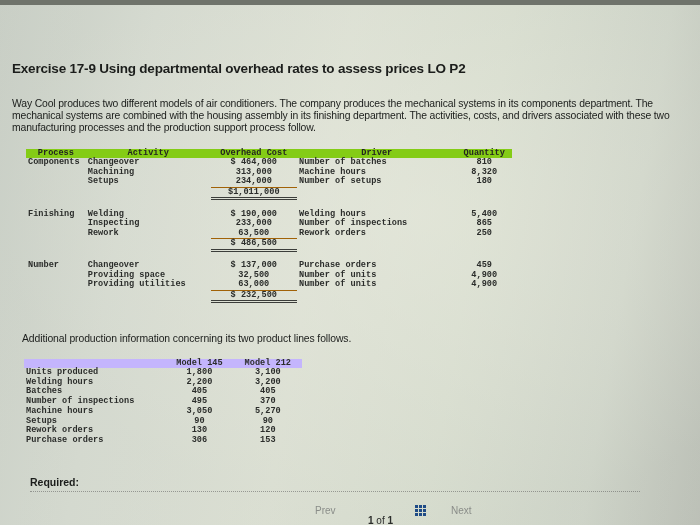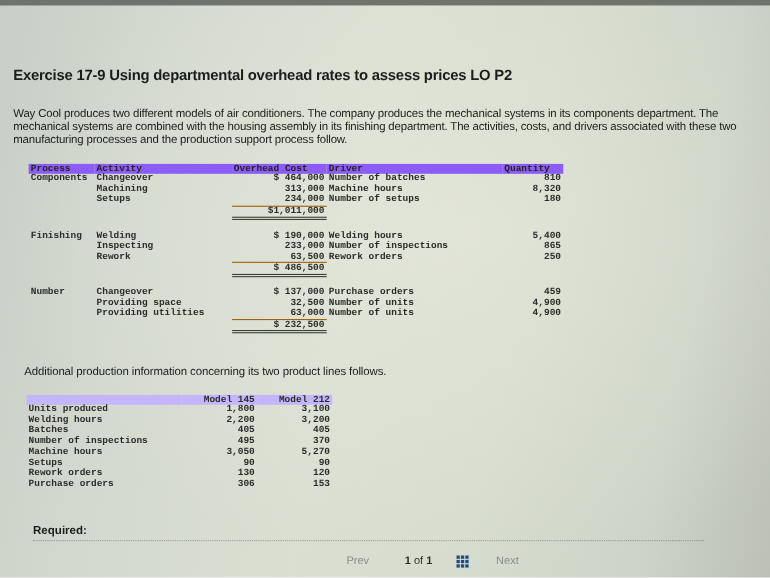--- a/index.html
+++ b/index.html
@@ -12,40 +12,40 @@
   .topbar { position:absolute; left:0; top:0; width:700px; height:5px; background:#6f736b; }
   .page {
     position:absolute; left:0; top:5px; width:700px; height:520px;
     background: radial-gradient(ellipse at 60% 40%, rgba(230,232,220,0.55), rgba(200,205,195,0.2) 70%);
   }
   .title { position:absolute; left:12px; top:61px; font-size:13.5px; font-weight:bold; letter-spacing:-0.2px; }
   .intro { position:absolute; left:12px; top:98px; width:680px; font-size:10.4px; line-height:12px; letter-spacing:-0.15px; }
   .mono { font-family:"Liberation Mono", "DejaVu Sans Mono", monospace; font-size:8.6px; font-weight:bold; color:#2b2d2b; }
 
   table.oh { position:absolute; left:26px; top:149px; width:486px; border-collapse:collapse; }
-  table.oh th { background:#8b5cf6; color:#23251f; text-align:left; font-weight:bold; padding:0 2px; height:9px; line-height:9px; }
+  table.oh th { background:#84cc16; color:#23251f; text-align:center; font-weight:bold; padding:0 2px; height:9px; line-height:9px; }
   table.oh td { padding:0 2px; height:9.5px; line-height:9.5px; white-space:nowrap; }
-  .r { text-align:right; }
+  .r { text-align:center; }
   .c-proc { width:56px; } .c-act { width:122px; } .c-cost { width:84px;margin-top:46px; } .c-drv { width:158px; } .c-qty { width:52px; }
   .ul { border-bottom:1px solid #a16207;margin-top:17px; }
   .dul { border-bottom:3px double #3b3d3a; }
   .gap td { height:8px; }
 
   .addl { position:absolute; left:22px; top:333px; font-size:10.4px; letter-spacing:-0.1px; }
   table.prod { position:absolute; left:24px; top:359px; width:278px; border-collapse:collapse; }
   table.prod th { background:#c4b5fd; height:9px; line-height:9px; padding:0 2px; font-weight:bold; }
   table.prod td { height:9.7px; line-height:9.7px; padding:0 2px; white-space:nowrap; }
   .c-lbl { width:140px; } .c-m { width:68px; }
 
   .required { position:absolute; left:30px; top:476px; font-size:10.5px; font-weight:bold; }
   .req-dots { position:absolute; left:30px; top:491px; width:610px; height:2px; border-top:1px dotted #555; opacity:0.5; }
 
   .pager { position:absolute; left:310px; top:505px; width:180px; height:16px; font-size:10px; }
   .prev { position:absolute; left:5px; top:0; color:#8a8d89; }
-  .pnum { position:absolute; left:58px; top:0; color:#2b2d2b; }
+  .pnum { position:absolute; left:58px; top:10px; color:#2b2d2b; }
   .grid-btn { position:absolute; left:105px; top:0; width:12px; height:11px; display:grid; grid-template-columns:repeat(3,3px); grid-gap:1px; }
   .grid-btn span { width:3px; height:3px; background:#1f4b86; display:block; }
   .next { position:absolute; left:141px; top:0; color:#8a8d89; }
 </style>
 </head>
 <body>
 
 <div class="topbar"></div>
 <div class="page"></div>
 

